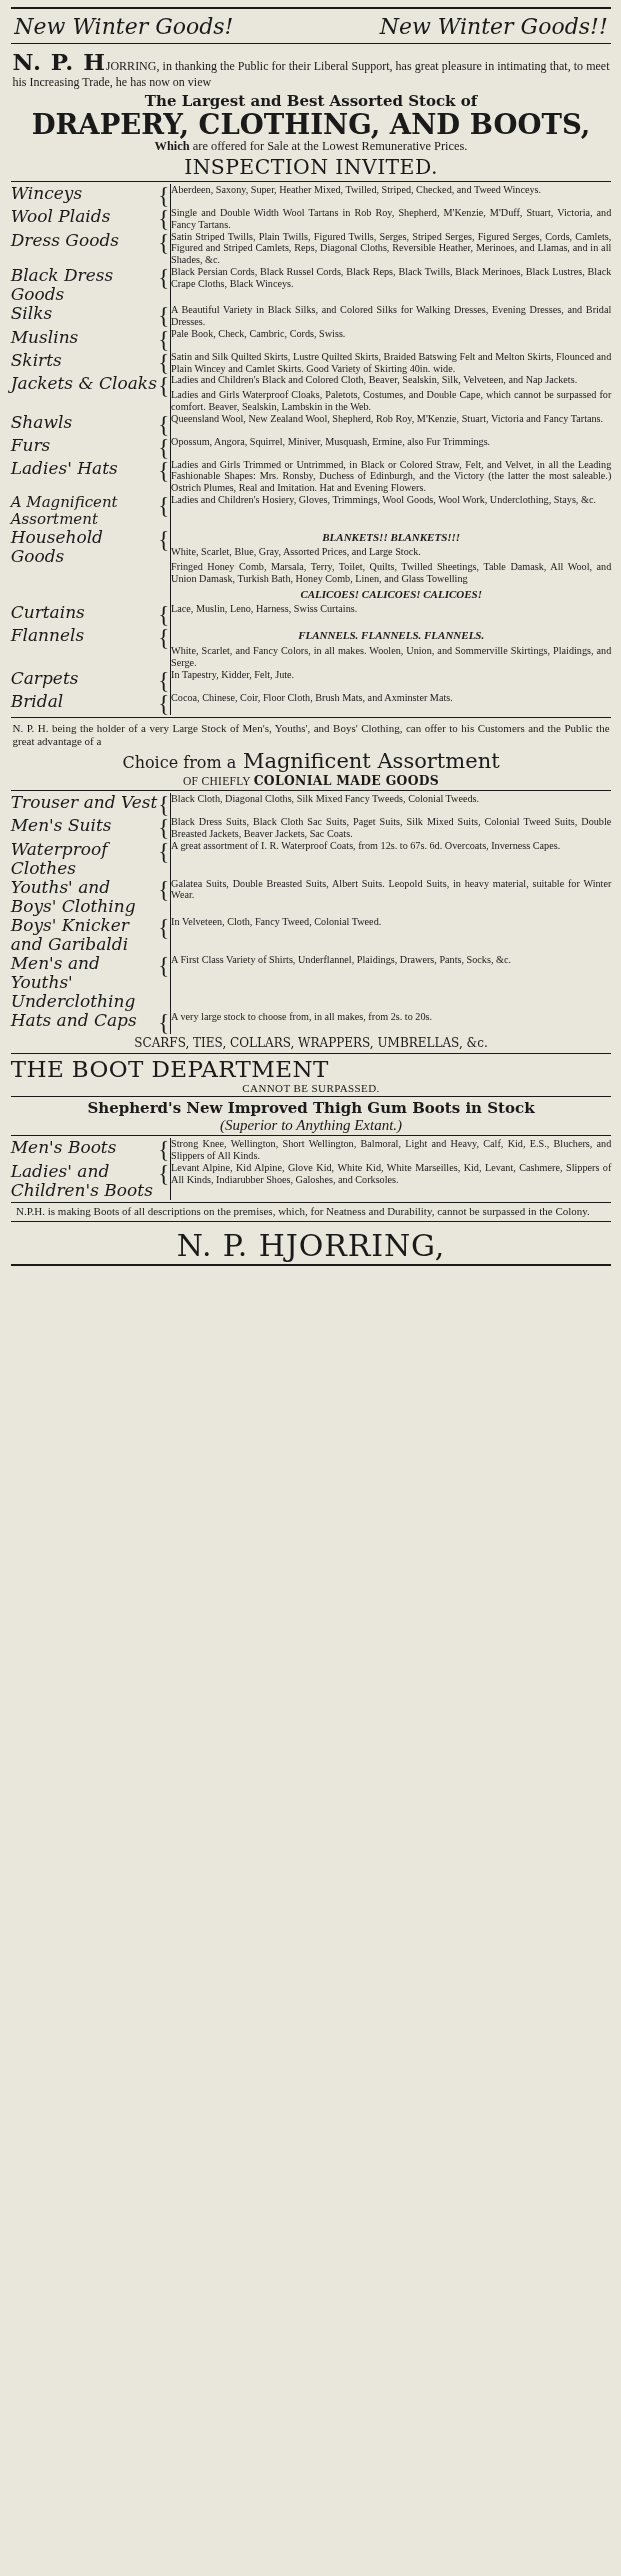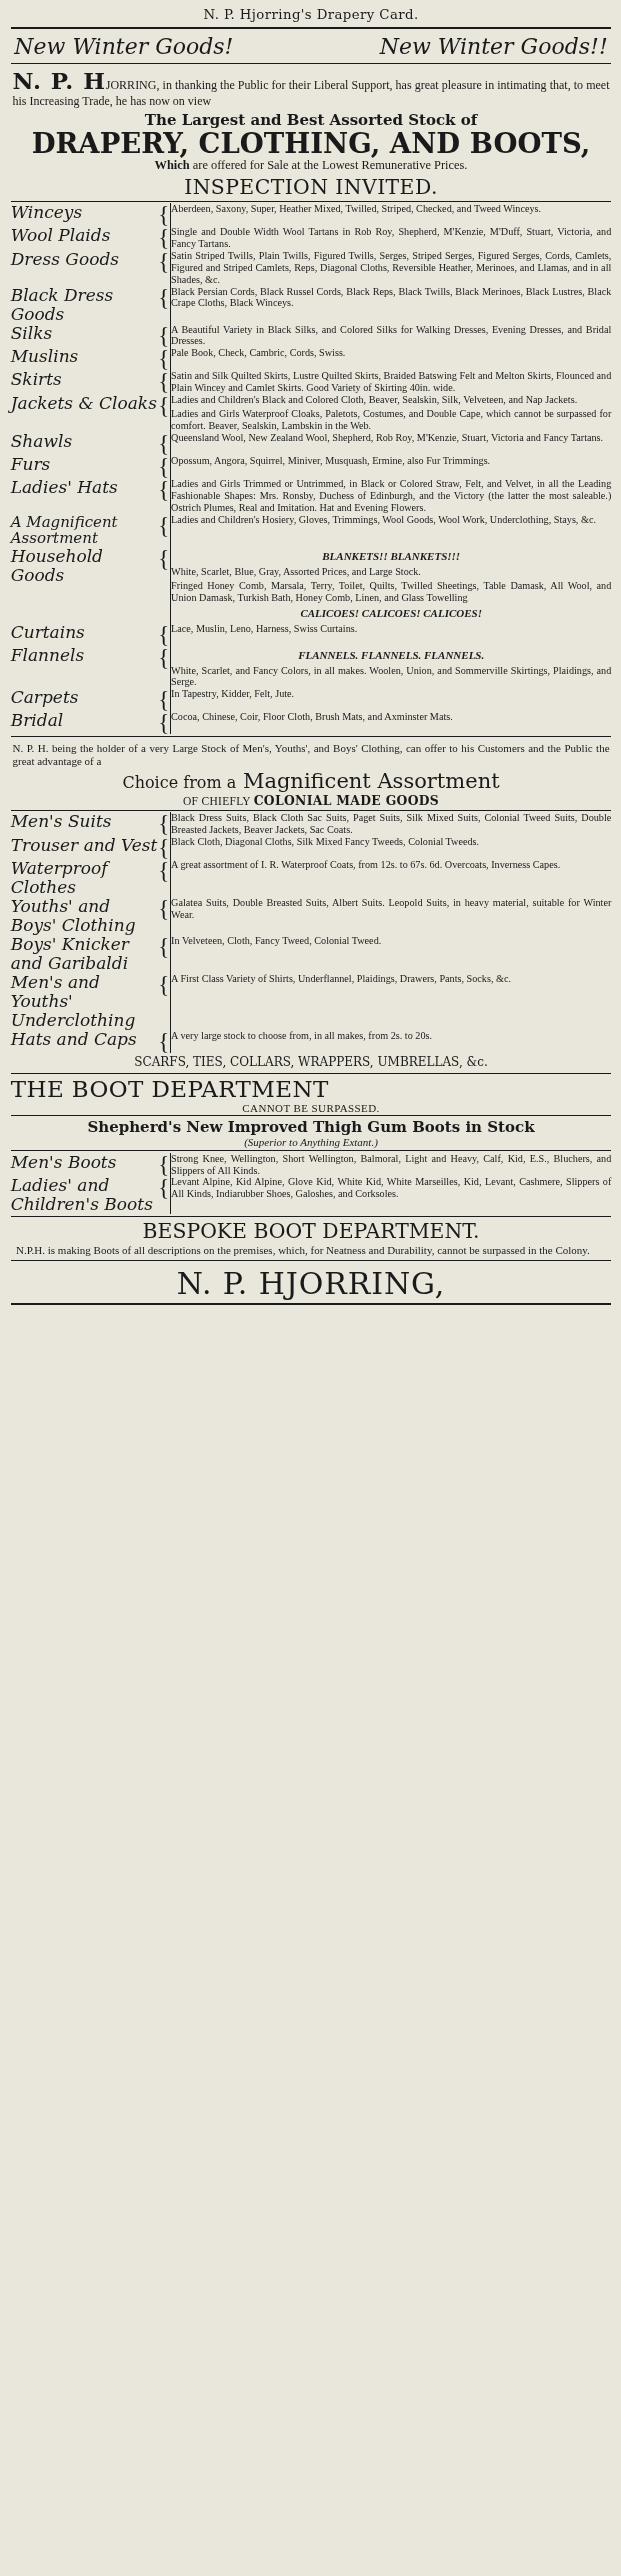--- a/index.html
+++ b/index.html
@@ -36,32 +36,31 @@
 
   .npnote{font-size:11px;line-height:1.2;text-align:justify;padding:2.7px 1.8px 1.8px 1.8px;}
   .choice{font-family:"DejaVu Serif",serif;font-size:21px;text-align:center;line-height:1.1;}
   .choice .sm{font-size:16px;}
   .chiefly{font-size:11.5px;text-align:center;letter-spacing:0.3px;}
   .chiefly .b{font-family:"DejaVu Serif",serif;font-weight:bold;font-size:12.4px;}
   .scarfs{font-family:"DejaVu Serif",serif;font-size:12px;text-align:center;padding:1.8px 0;}
   .bootdept{font-family:"DejaVu Serif",serif;font-size:23px;text-align:left;letter-spacing:0.4px;}
   .cannot{font-size:11px;text-align:center;letter-spacing:0.4px;}
   .shep{font-family:"DejaVu Serif",serif;font-weight:bold;font-size:15px;text-align:center;}
-  .superior{font-size:11px;text-align:center;font-style:italic;}
+  .superior{font-size:15px;text-align:center;font-style:italic;}
   .bespoke{font-family:"DejaVu Serif",serif;font-size:20.4px;text-align:center;}
   .bespoke-note{font-size:11px;text-align:justify;line-height:1.2;padding:0.9px 5.3px;}
   .finalname{font-family:"DejaVu Serif",serif;font-size:30px;text-align:center;letter-spacing:0.9px;padding-top:3.6px;}
   .finalsub{font-family:"DejaVu Serif",serif;font-size:13.8px;text-align:center;padding-bottom:3.6px;}
 </style>
 </head>
 <body>
 
 <div class="page">
 
-  <div class="masthead">N. P. Hjorring's Drapery Card.</div>
   <div class="rule dbl"></div>
 
   <div class="headline1">
     <span>New Winter Goods!</span>
     <span>New Winter Goods!!</span>
   </div>
   <div class="rule thin"></div>
 
   <div class="intro">
     <span class="npbig">N. P. H</span><span>JORRING, in thanking the Public for their Liberal Support, has great pleasure in intimating that, to meet his Increasing Trade, he has now on view</span>
@@ -184,28 +183,28 @@
   </div>
   <div class="chiefly">
     <span>OF CHIEFLY</span>
     <span class="b">COLONIAL MADE GOODS</span>
   </div>
   <div class="rule thin"></div>
 
   <table class="items">
     <tbody>
         <tr>
+      <td class="lbl">Trouser and Vest</td>
+      <td class="brace">{</td>
+      <td class="desc">Black Cloth, Diagonal Cloths, Silk Mixed Fancy Tweeds, Colonial Tweeds.</td>
+    </tr>
+    <tr>
       <td class="lbl">Men's Suits</td>
       <td class="brace">{</td>
       <td class="desc">Black Dress Suits, Black Cloth Sac Suits, Paget Suits, Silk Mixed Suits, Colonial Tweed Suits, Double Breasted Jackets, Beaver Jackets, Sac Coats.</td>
-    </tr>
-    <tr>
-      <td class="lbl">Trouser and Vest</td>
-      <td class="brace">{</td>
-      <td class="desc">Black Cloth, Diagonal Cloths, Silk Mixed Fancy Tweeds, Colonial Tweeds.</td>
     </tr>
     <tr>
       <td class="lbl">Waterproof Clothes</td>
       <td class="brace">{</td>
       <td class="desc">A great assortment of I. R. Waterproof Coats, from 12s. to 67s. 6d. Overcoats, Inverness Capes.</td>
     </tr>
     <tr>
       <td class="lbl">Youths' and Boys' Clothing</td>
       <td class="brace">{</td>
       <td class="desc">Galatea Suits, Double Breasted Suits, Albert Suits. Leopold Suits, in heavy material, suitable for Winter Wear.</td>
@@ -247,20 +246,19 @@
     </tr>
     <tr>
       <td class="lbl">Ladies' and Children's Boots</td>
       <td class="brace">{</td>
       <td class="desc">Levant Alpine, Kid Alpine, Glove Kid, White Kid, White Marseilles, Kid, Levant, Cashmere, Slippers of All Kinds, Indiarubber Shoes, Galoshes, and Corksoles.</td>
     </tr>
   </tbody>
     </table>
 
   <div class="rule"></div>
-  <div class="bespoke">BESPOKE BOOT DEPARTMENT.</div>
   <div class="bespoke-note">N.P.H. is making Boots of all descriptions on the premises, which, for Neatness and Durability, cannot be surpassed in the Colony.</div>
   <div class="rule"></div>
   <div class="finalname">N. P. HJORRING,</div>
   <div class="rule dbl"></div>
 
 </div>
 
 
 </body></html>

